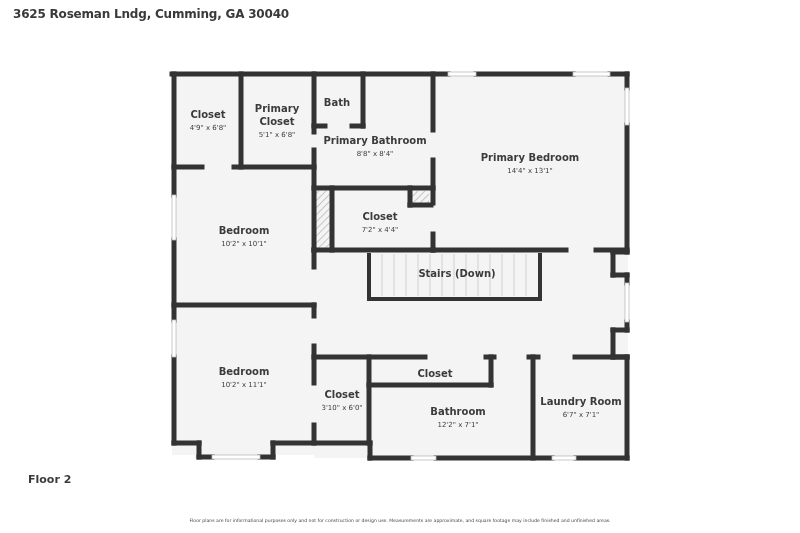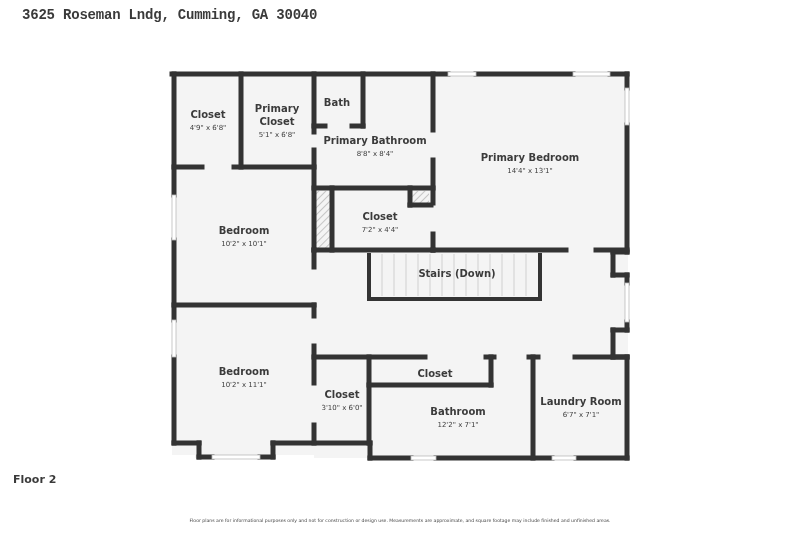--- a/index.html
+++ b/index.html
@@ -1,18 +1,18 @@
 <!DOCTYPE html>
 <html><head>
 <meta charset="utf-8">
 <style>
   html, body { margin:0; padding:0; }
   body { width:800px; height:533px; background:#ffffff; position:relative; overflow:hidden; font-family:"DejaVu Sans", sans-serif; color:#333; }
-  .address { position:absolute; left:22px; top:7px; font-size:14px; font-weight:bold; color:#3a3a3a; letter-spacing:-0.2px;font-family:Liberation Mono, monospace; }
-  .floor-label { position:absolute; left:13px; top:473px; font-size:11px; font-weight:bold; color:#3a3a3a; }
+  .address { position:absolute; left:13px; top:7px; font-size:12px; font-weight:bold; color:#3a3a3a; letter-spacing:-0.2px; }
+  .floor-label { position:absolute; left:28px; top:473px; font-size:11px; font-weight:bold; color:#3a3a3a; }
   .disclaimer { position:absolute; left:0; width:800px; top:518px; text-align:center; font-size:4.6px; color:#444; }
   svg { position:absolute; left:0; top:0; }
   .room-name { font-family:"DejaVu Sans", sans-serif; font-size:10px; font-weight:bold; fill:#3b3b3b; text-anchor:middle; }
   .room-dim { font-family:"DejaVu Sans", sans-serif; font-size:7px; fill:#3b3b3b; text-anchor:middle; }
 </style>
 </head>
 <body>
 
 <div class="address">3625 Roseman Lndg, Cumming, GA 30040</div>
 

